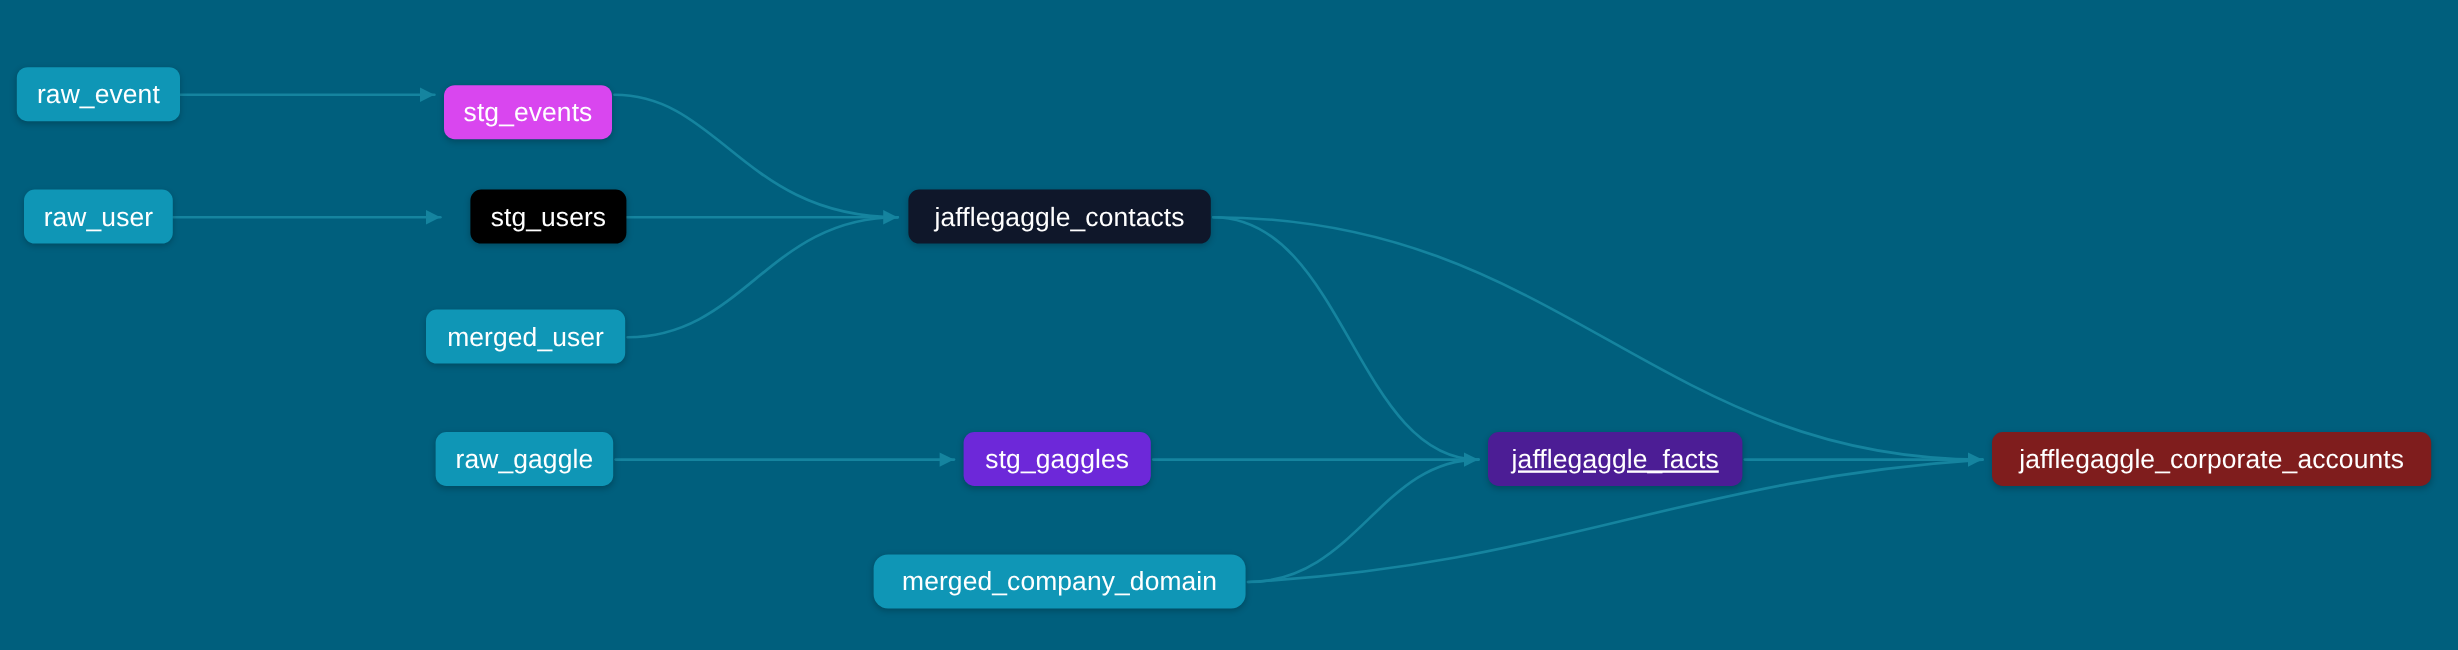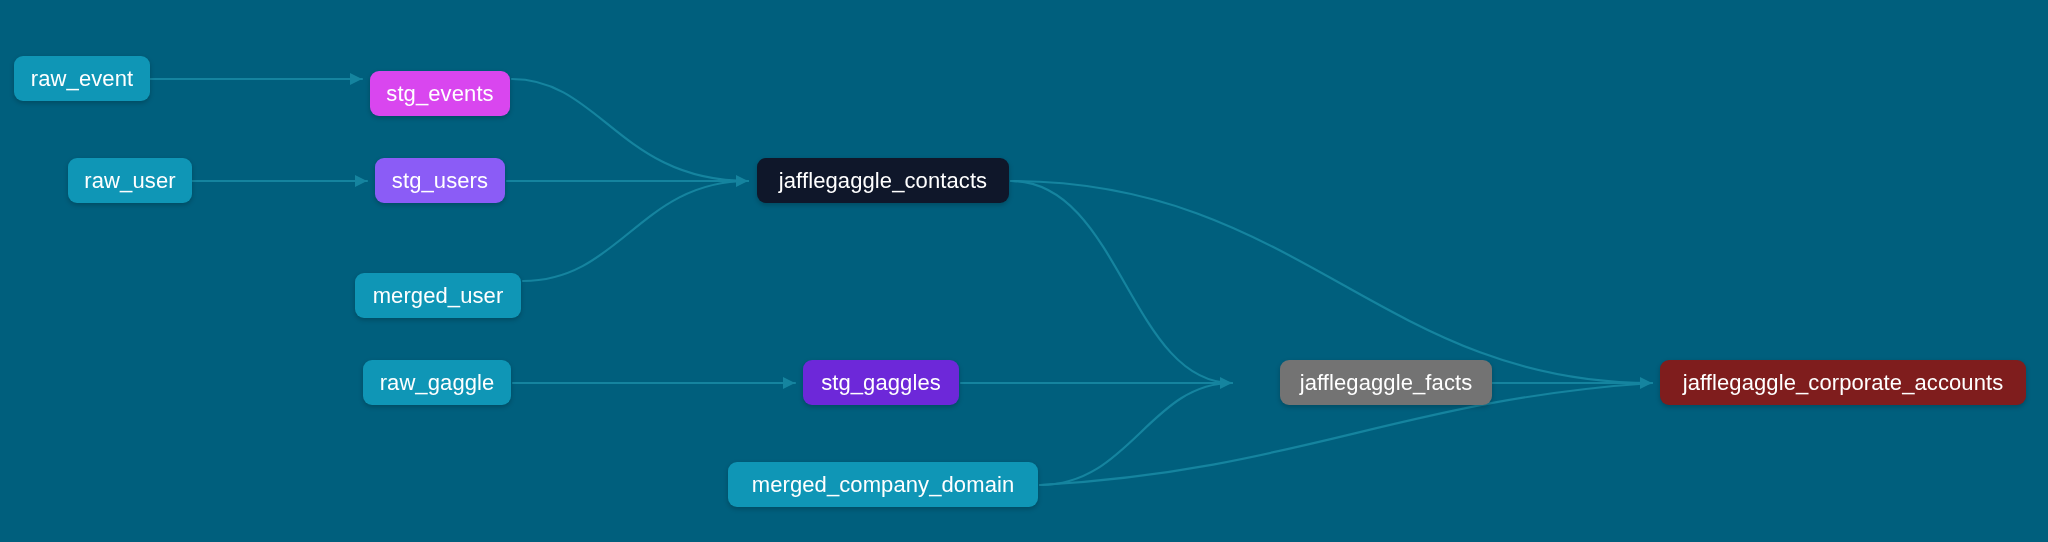--- a/index.html
+++ b/index.html
@@ -82,45 +82,45 @@
       <polygon points="736,175 748,181 736,187" class="arrow-head" fill="#15849f"></polygon>
       <polygon points="783,377 795,383 783,389" class="arrow-head" fill="#15849f"></polygon>
       <polygon points="1220,377 1232,383 1220,389" class="arrow-head" fill="#15849f"></polygon>
       <polygon points="1640,377 1652,383 1640,389" class="arrow-head" fill="#15849f"></polygon>
     </svg>
 
   <div id="node-layer">
       <div class="node" style="left: 14px; top: 56px; width: 136px; background: rgb(15, 150, 182); color: rgb(255, 255, 255);">
         <span class="node-label">raw_event</span>
       </div>
-      <div class="node" style="left: 20px; top: 158px; width: 124px; background: rgb(15, 150, 182); color: rgb(255, 255, 255); margin-left: 48px;">
+      <div class="node" style="left: 20px; top: 158px; width: 124px; background: rgb(15, 150, 182); color: rgb(255, 255, 255);">
         <span class="node-label">raw_user</span>
       </div>
       <div class="node" style="left: 370px; top: 71px; width: 140px; background: #d946ef; color: rgb(255, 255, 255);">
         <span class="node-label">stg_events</span>
       </div>
-      <div class="node" style="left: 375px; top: 158px; width: 130px; background: #8b5cf6; color: rgb(255, 255, 255);">
+      <div class="node" style="left: 392px; top: 158px; width: 130px; background: #000000; color: rgb(255, 255, 255);">
         <span class="node-label">stg_users</span>
       </div>
-      <div class="node" style="left: 355px; top: 258px; width: 166px; background: rgb(15, 150, 182); color: rgb(255, 255, 255); margin-top: 15px;">
+      <div class="node" style="left: 355px; top: 258px; width: 166px; background: rgb(15, 150, 182); color: rgb(255, 255, 255);">
         <span class="node-label">merged_user</span>
       </div>
       <div class="node" style="left: 363px; top: 360px; width: 148px; background: rgb(15, 150, 182); color: rgb(255, 255, 255);">
         <span class="node-label">raw_gaggle</span>
       </div>
       <div class="node" style="left: 803px; top: 360px; width: 156px; background: #6d28d9; color: rgb(255, 255, 255);">
         <span class="node-label">stg_gaggles</span>
       </div>
       <div class="node" style="left: 757px; top: 158px; width: 252px; background: #0f172a; color: rgb(255, 255, 255);">
         <span class="node-label">jafflegaggle_contacts</span>
       </div>
-      <div class="node" style="left: 728px; top: 462px; width: 310px; background: rgb(15, 150, 182); color: rgb(255, 255, 255);">
+      <div class="node" style="left: 728px; top: 462px; width: 310px; background: rgb(15, 150, 182); color: rgb(255, 255, 255); border-radius: 12px;">
         <span class="node-label">merged_company_domain</span>
       </div>
-      <div class="node selected" style="left: 1280px; top: 360px; width: 212px; background: #737373; color: rgb(255, 255, 255);">
+      <div class="node selected" style="left: 1240px; top: 360px; width: 212px; background: #4c1d95; color: rgb(255, 255, 255); text-decoration: underline;">
         <span class="node-label">jafflegaggle_facts</span>
       </div>
       <div class="node" style="left: 1660px; top: 360px; width: 366px; background: #7f1d1d; color: rgb(255, 255, 255);">
         <span class="node-label">jafflegaggle_corporate_accounts</span>
       </div>
     </div>
 
 </div>
 
 </body></html>

